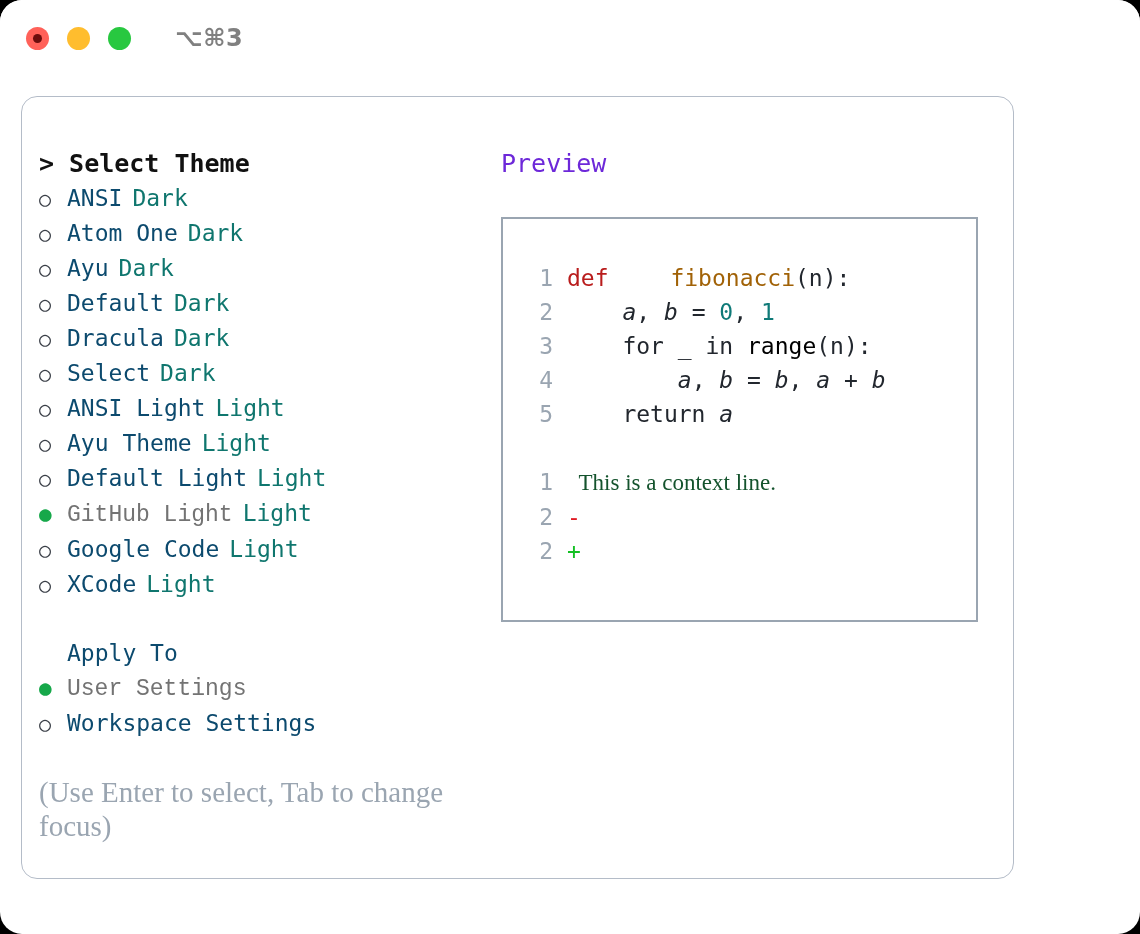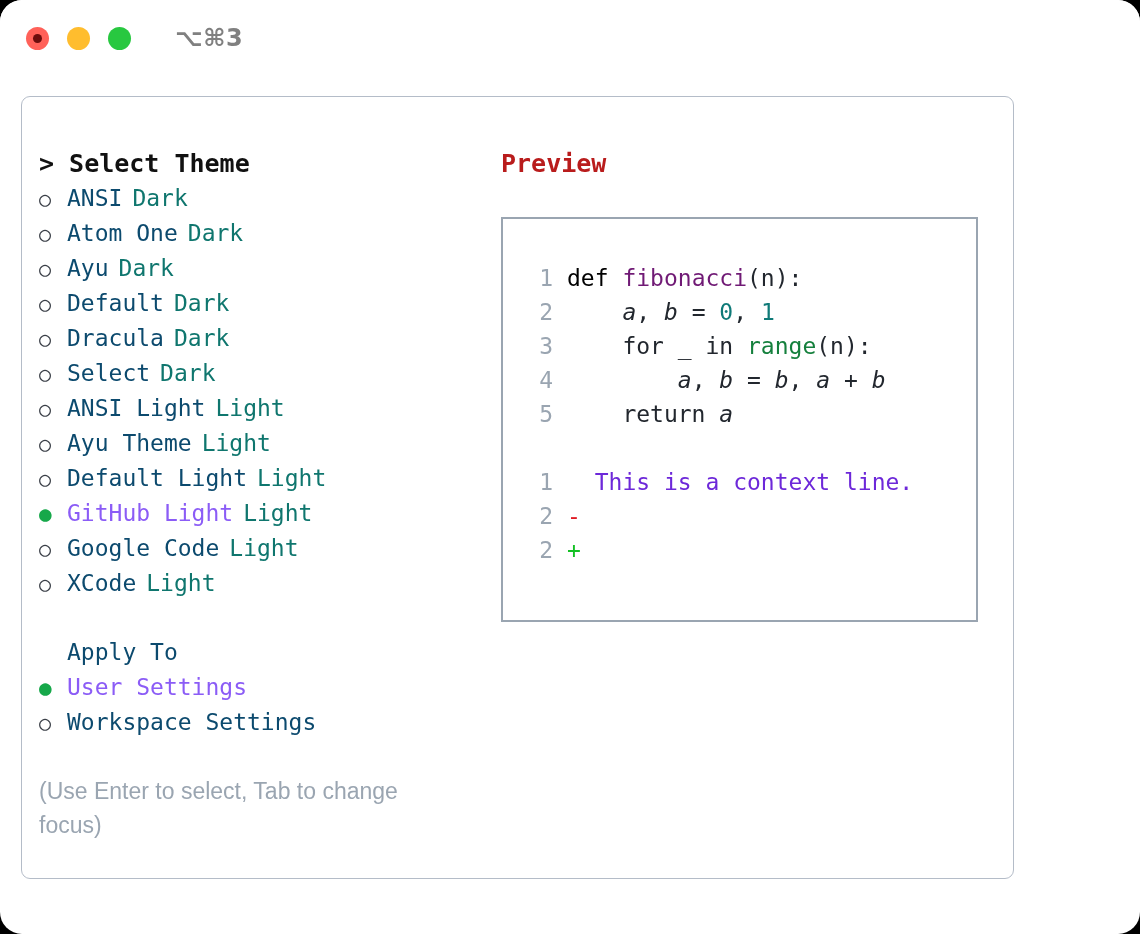--- a/index.html
+++ b/index.html
@@ -65,21 +65,21 @@
     font-family: "DejaVu Sans", sans-serif;
   }
 
   
   #panel {
     position: absolute;
     left: 21px; top: 96px;
     width: 993px;
     height: 783px;
     border: 1.5px solid #b4bcc8;
-    border-radius: 9px;
+    border-radius: 16px;
     background: #ffffff;
   }
 
   #columns {
     display: flex;
     padding: 50px 0 0 0;
     height: 100%;
   }
 
   #left-col  { width: 462px; padding-left: 17px; flex: none; }
@@ -108,43 +108,43 @@
     width: 28px;
     flex: none;
     font-size: 20px;
     color: #3a3f47;
     line-height: 34px;
   }
   .bullet.sel { color: #16a84a; font-size: 21px; }
   .bullet.blank { color: transparent; }
 
   .row-label { color: #0c4a6e; }
-  .row-label.sel { color: #8b5cf6; }
+  .row-label.sel { color: #737373; font-family: Liberation Mono, monospace; }
 
   .row-variant {
     color: #0f766e;
     margin-left: 10px;
   }
 
   .group-gap { height: 34px; }
 
   .hint {
     margin-top: 34px;
-    font-size: 23px;
+    font-size: 29px;
     line-height: 34px;
     color: #9aa5b1;
     width: 410px;
-    font-family: Liberation Sans, sans-serif;
+    font-family: Liberation Serif, serif;
   }
 
   
   #preview-title {
     font-size: 25px;
-    font-weight: 700;
-    color: #b91c1c;
+    font-weight: 400;
+    color: #6d28d9;
     line-height: 34px;
     font-family: "DejaVu Sans Mono", monospace;
   }
 
   #preview-box {
     margin-top: 36px;
     width: 477px;
     height: 405px;
     border: 2px solid #9aa5b1;
     background: #ffffff;
@@ -163,29 +163,29 @@
   .lineno {
     width: 32px;
     flex: none;
     text-align: right;
     color: #9aa5b1;
     margin-right: 14px;
   }
 
   .code-text { color: #22272e; }
 
-  .tok-kw   { color: #000000; }
-  .tok-fn   { color: #701a75; }
+  .tok-kw   { color: #b91c1c; }
+  .tok-fn   { color: #a16207; margin-left: 48px; }
   .tok-num  { color: #0f7a78; }
-  .tok-call { color: #15803d; }
+  .tok-call { color: #000000; }
   .tok-var  { color: #22272e; font-style: italic; }
 
   .code-gap { height: 34px; }
 
-  .diff-ctx { color: #6d28d9; }
+  .diff-ctx { color: #14532d; font-family: Liberation Serif, serif; }
   .diff-del { color: #e01b24; }
   .diff-add { color: #14c024; }
 </style>
 </head>
 <body>
 
 <div id="window">
 
   <div id="titlebar">
     <div class="lights">

